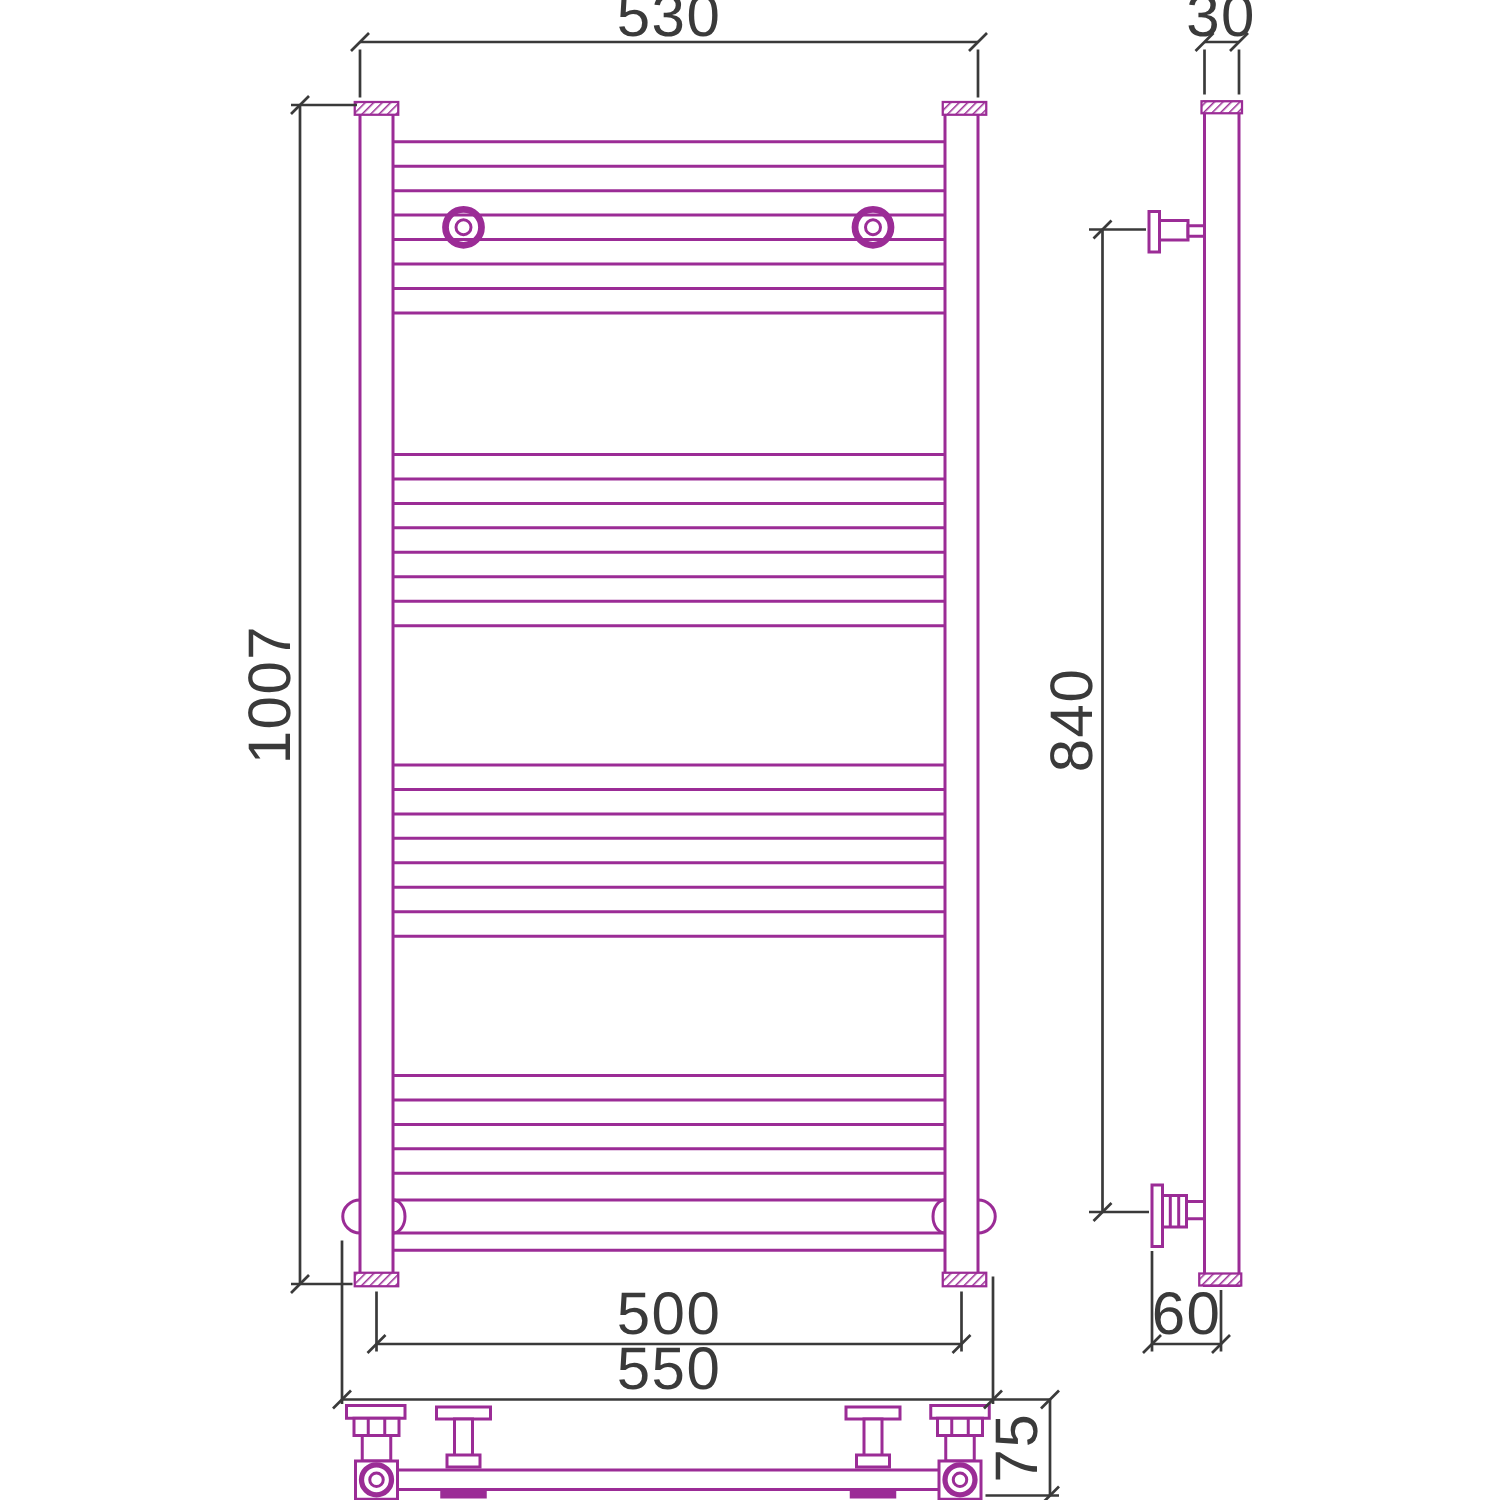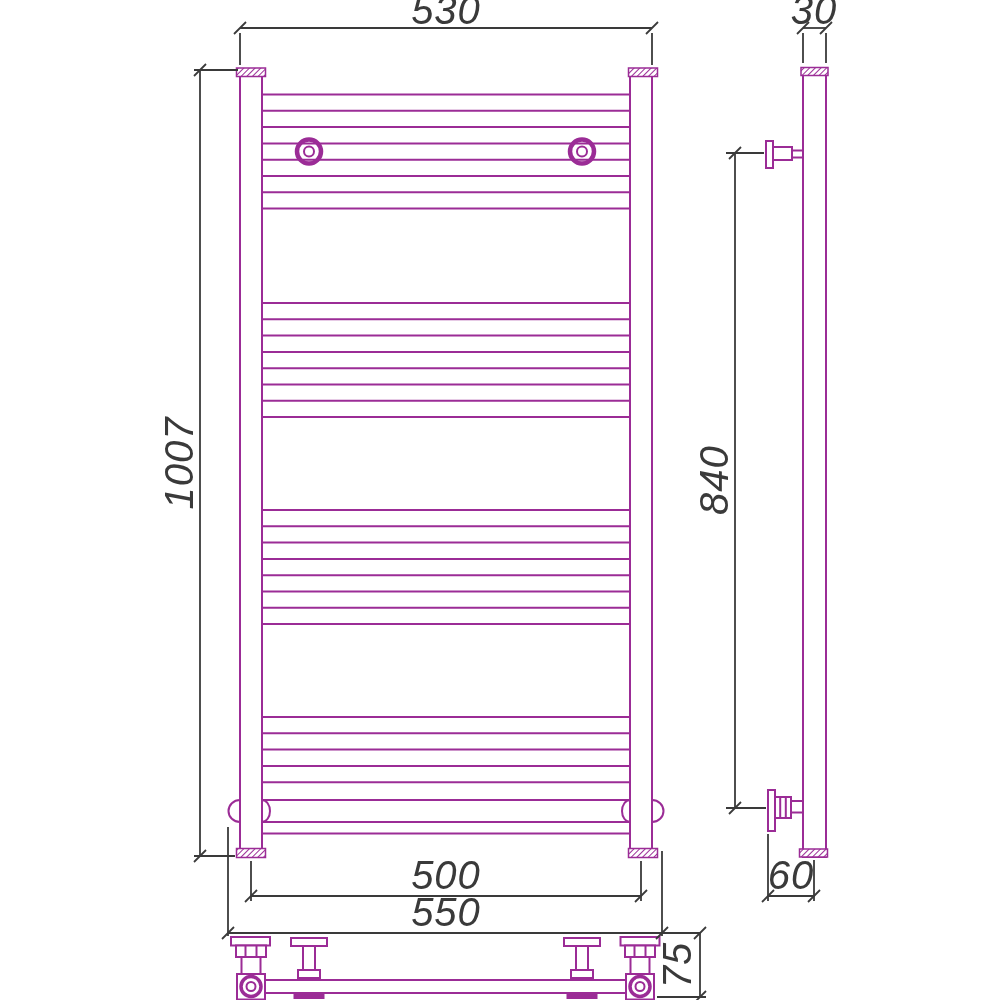--- a/index.html
+++ b/index.html
@@ -1,17 +1,17 @@
 <!DOCTYPE html>
 <html style="--part: #9B2C96; --dim: #3A3A3A; --bg: #FFFFFF;"><head>
 <meta charset="utf-8">
 <style>
   :root { --part:#9B2C96; --dim:#3A3A3A; --bg:#FFFFFF; }
   html,body { margin:0; padding:0; background:var(--bg); }
-  .stage { position:relative; width:1000px; height:1000px; background:var(--bg); overflow:hidden;font-style:italic; }
+  .stage { position:relative; width:1000px; height:1000px; background:var(--bg); overflow:hidden; }
   svg { display:block; }
   
   .p    { stroke:var(--part); stroke-width:2;   fill:none; }
   .pf   { stroke:var(--part); stroke-width:2;   fill:#fff; }
   .ph   { stroke:var(--part); stroke-width:1.5; fill:url(#hatch); }
   .psolid { fill:var(--part); stroke:var(--part); stroke-width:1; }
   .ring45 { stroke:var(--part); stroke-width:4.5; fill:none; }
   .ring35 { stroke:var(--part); stroke-width:3.5; fill:none; }
   
   .d  { stroke:var(--dim); stroke-width:1.8; fill:none; }

